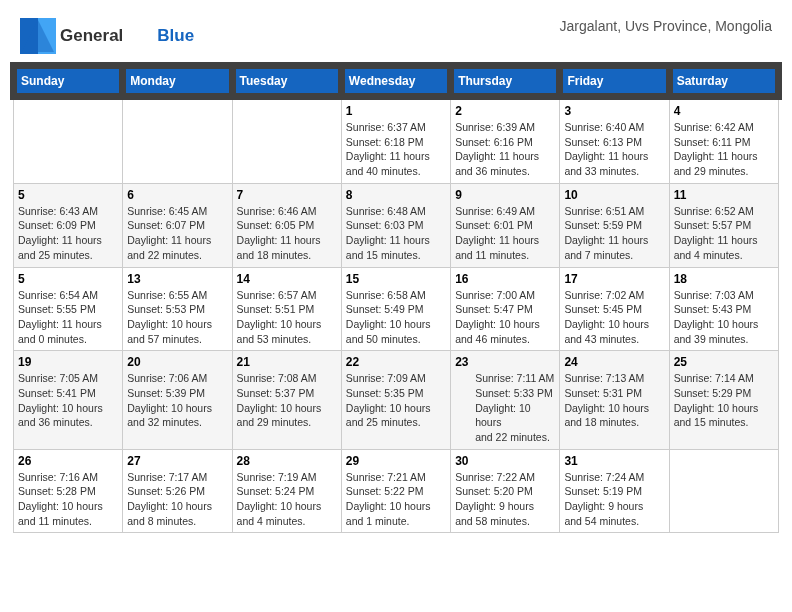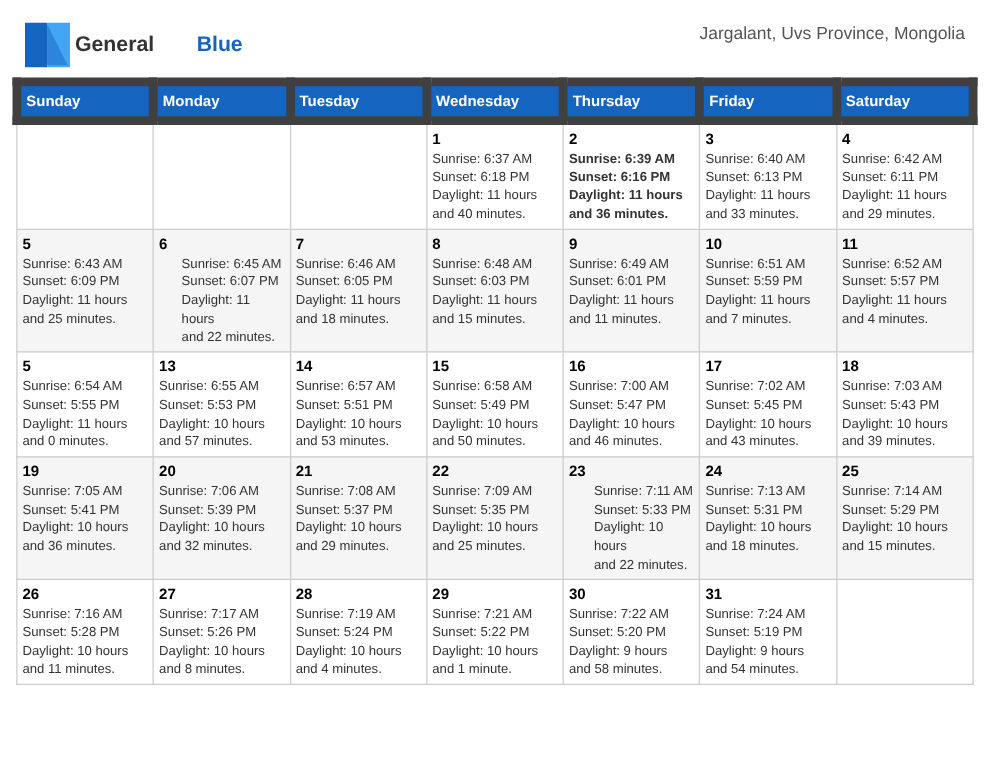--- a/index.html
+++ b/index.html
@@ -125,21 +125,21 @@
         <td class="empty-cell"></td>
         <td>
           <span class="day-number">1</span>
           <div class="day-info" style="white-space: pre-line;">Sunrise: 6:37 AM
 Sunset: 6:18 PM
 Daylight: 11 hours
 and 40 minutes.</div>
         </td>
         <td>
           <span class="day-number">2</span>
-          <div class="day-info" style="white-space: pre-line; font-weight: bold;">Sunrise: 6:39 AM
+          <div class="day-info" style="white-space: pre-line;">Sunrise: 6:39 AM
 Sunset: 6:16 PM
 Daylight: 11 hours
 and 36 minutes.</div>
         </td>
         <td>
           <span class="day-number">3</span>
           <div class="day-info" style="white-space: pre-line;">Sunrise: 6:40 AM
 Sunset: 6:13 PM
 Daylight: 11 hours
 and 33 minutes.</div>
@@ -155,21 +155,21 @@
       <tr>
         <td>
           <span class="day-number">5</span>
           <div class="day-info" style="white-space: pre-line;">Sunrise: 6:43 AM
 Sunset: 6:09 PM
 Daylight: 11 hours
 and 25 minutes.</div>
         </td>
         <td>
           <span class="day-number">6</span>
-          <div class="day-info" style="white-space: pre-line; margin-left: 18px;">Sunrise: 6:45 AM
+          <div class="day-info" style="white-space: pre-line;">Sunrise: 6:45 AM
 Sunset: 6:07 PM
 Daylight: 11 hours
 and 22 minutes.</div>
         </td>
         <td>
           <span class="day-number">7</span>
           <div class="day-info" style="white-space: pre-line;">Sunrise: 6:46 AM
 Sunset: 6:05 PM
 Daylight: 11 hours
 and 18 minutes.</div>

